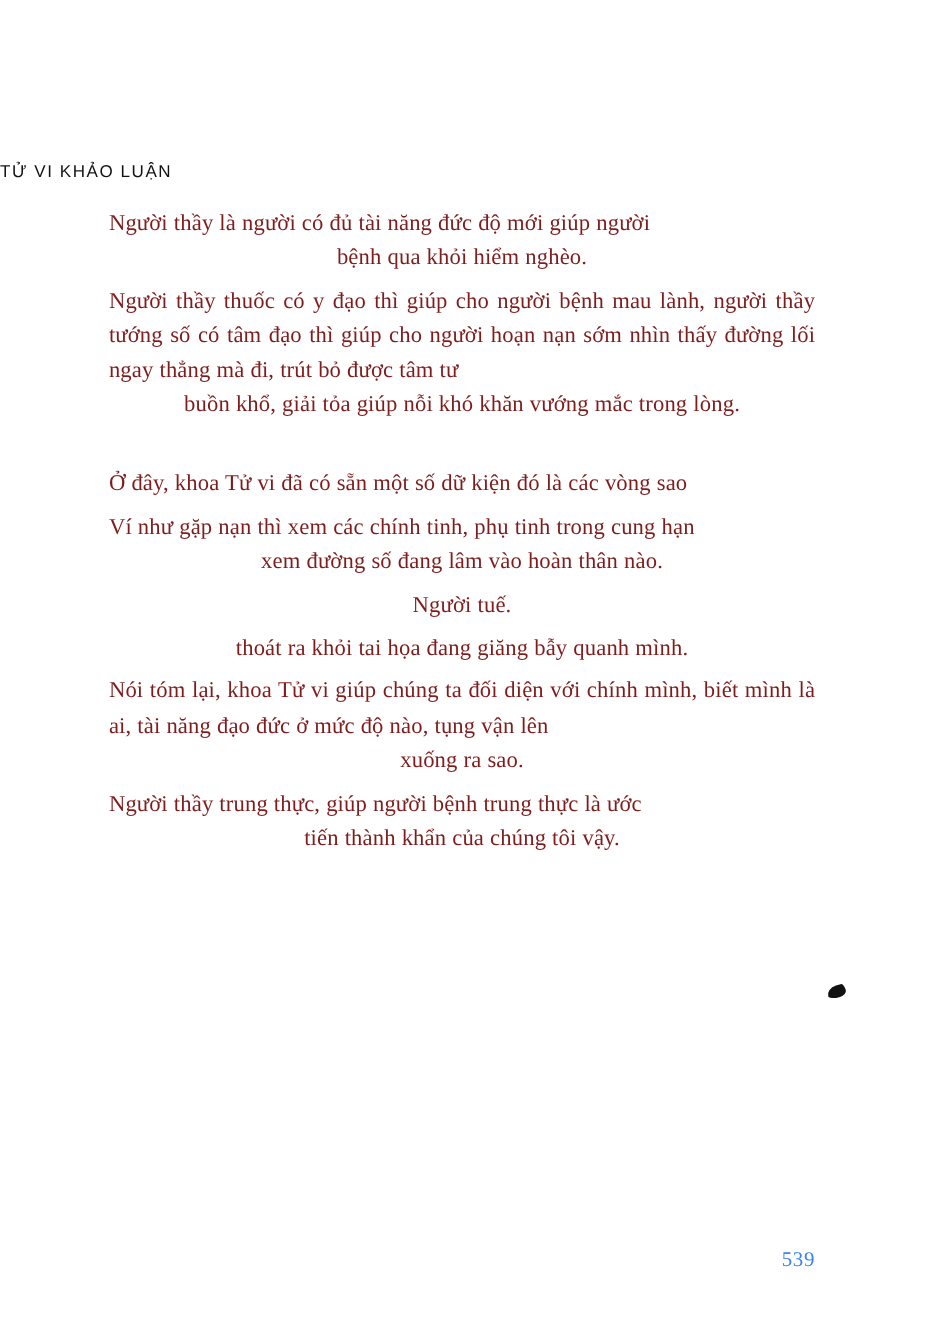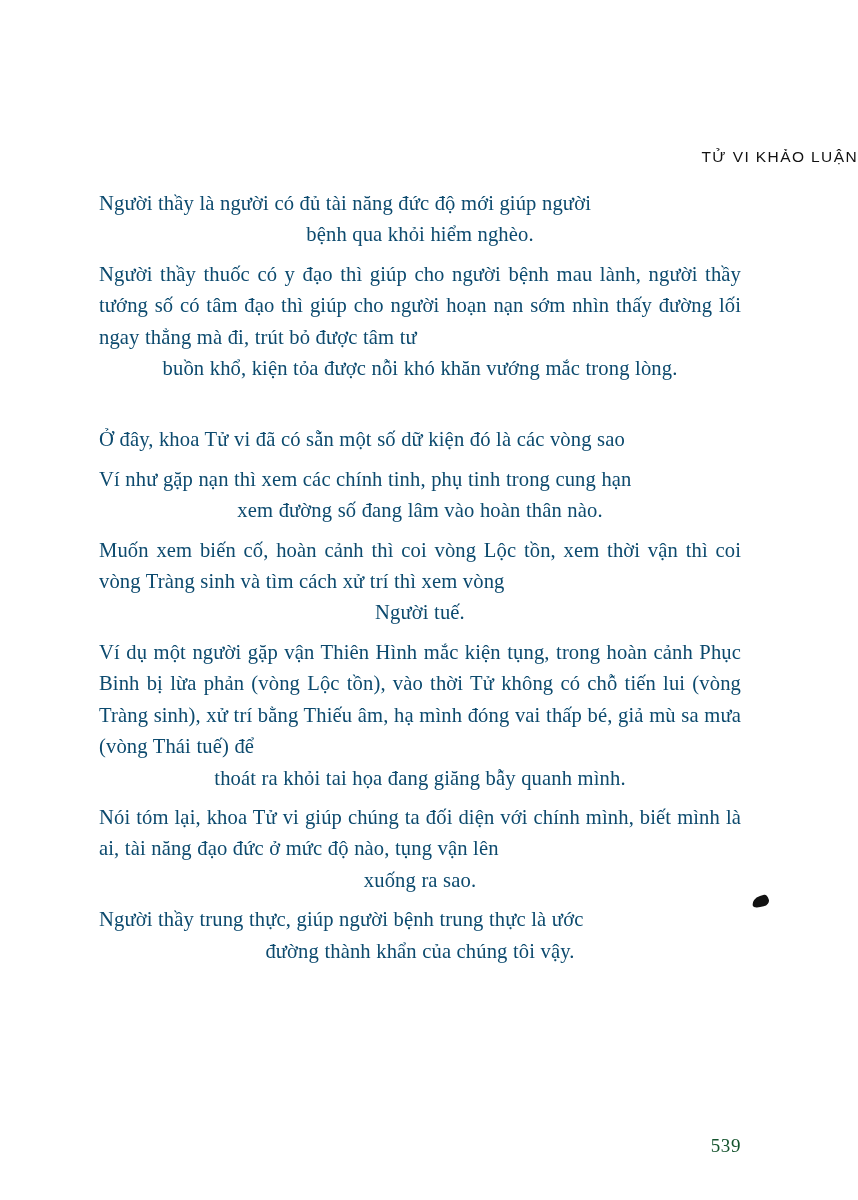--- a/index.html
+++ b/index.html
@@ -24,21 +24,21 @@
     inset: 0;
     background: #ffffff;
   }
 
   
   .running-header {
     position: absolute;
     top: 148px;
     left: 0;
     right: 0;
-    text-align: right;
+    text-align: left;
     font-family: "Liberation Sans", "DejaVu Sans", sans-serif;
     font-size: 15.5px;
     letter-spacing: 1.4px;
     color: #121212;
     white-space: nowrap;
   }
 
   
   .text-column {
     position: absolute;
@@ -48,21 +48,21 @@
   }
 
   .para {
     margin: 0 0 8px 0;
     font-size: 20.6px;
     line-height: 31.4px;
     text-align: justify;
     text-justify: inter-word;
     letter-spacing: 0.12px;
     word-spacing: 0.2px;
-    color: #0c4a6e;
+    color: #7f1d1d;
   }
   .para:last-child { margin-bottom: 0; }
 
   
   .para.gap-before { margin-top: 40px; font-family: Liberation Serif, serif; }
 
   
   .para > .last-line {
     display: block;
     text-align: center;
@@ -80,72 +80,70 @@
     transform: rotate(-16deg);
   }
 
   
   .folio {
     position: absolute;
     right: 117px;
     bottom: 43px;
     font-size: 19px;
     letter-spacing: 0.6px;
-    color: #14532d;
+    color: #3b82f6;
   }
 </style>
 </head>
 <body>
 
 <div class="page">
 
   <div class="running-header">TỬ VI KHẢO LUẬN</div>
 
   <div class="text-column">
 
     <p class="para">
       <span>Người thầy là người có đủ tài năng đức độ mới giúp người</span>
       <span class="last-line">bệnh qua khỏi hiểm nghèo.</span>
     </p>
 
     <p class="para">
       <span>Người thầy thuốc có y đạo thì giúp cho người bệnh mau lành, người thầy tướng số có tâm đạo thì giúp cho người hoạn nạn sớm nhìn thấy đường lối ngay thẳng mà đi, trút bỏ được tâm tư</span>
-      <span class="last-line">buồn khổ, kiện tỏa được nỗi khó khăn vướng mắc trong lòng.</span>
+      <span class="last-line">buồn khổ, giải tỏa giúp nỗi khó khăn vướng mắc trong lòng.</span>
     </p>
 
     <p class="para gap-before">
       <span>Ở đây, khoa Tử vi đã có sẵn một số dữ kiện đó là các vòng sao</span>
     </p>
 
     <p class="para">
       <span>Ví như gặp nạn thì xem các chính tinh, phụ tinh trong cung hạn</span>
       <span class="last-line">xem đường số đang lâm vào hoàn thân nào.</span>
     </p>
 
     <p class="para">
-      <span>Muốn xem biến cố, hoàn cảnh thì coi vòng Lộc tồn, xem thời vận thì coi vòng Tràng sinh và tìm cách xử trí thì xem vòng</span>
       <span class="last-line">Người tuế.</span>
     </p>
 
     <p class="para">
-      <span>Ví dụ một người gặp vận Thiên Hình mắc kiện tụng, trong hoàn cảnh Phục Binh bị lừa phản (vòng Lộc tồn), vào thời Tử không có chỗ tiến lui (vòng Tràng sinh), xử trí bằng Thiếu âm, hạ mình đóng vai thấp bé, giả mù sa mưa (vòng Thái tuế) để</span>
       <span class="last-line">thoát ra khỏi tai họa đang giăng bẫy quanh mình.</span>
     </p>
 
     <p class="para">
       <span>Nói tóm lại, khoa Tử vi giúp chúng ta đối diện với chính mình, biết mình là ai, tài năng đạo đức ở mức độ nào, tụng vận lên</span>
       <span class="last-line">xuống ra sao.</span>
     </p>
 
     <p class="para">
     </p>
 
     <p class="para">
       <span>Người thầy trung thực, giúp người bệnh trung thực là ước</span>
-      <span class="last-line">đường thành khẩn của chúng tôi vậy.</span>
+      <span class="last-line">tiến thành khẩn của chúng tôi vậy.</span>
     </p>
 
   </div>
 
   <div class="ink-blot"></div>
 
   <div class="folio">539</div>
 
 </div>
 

